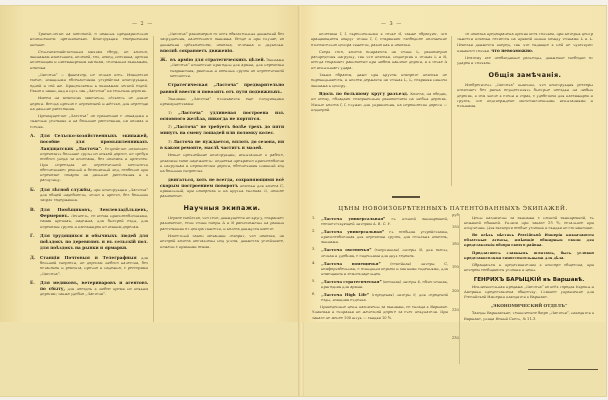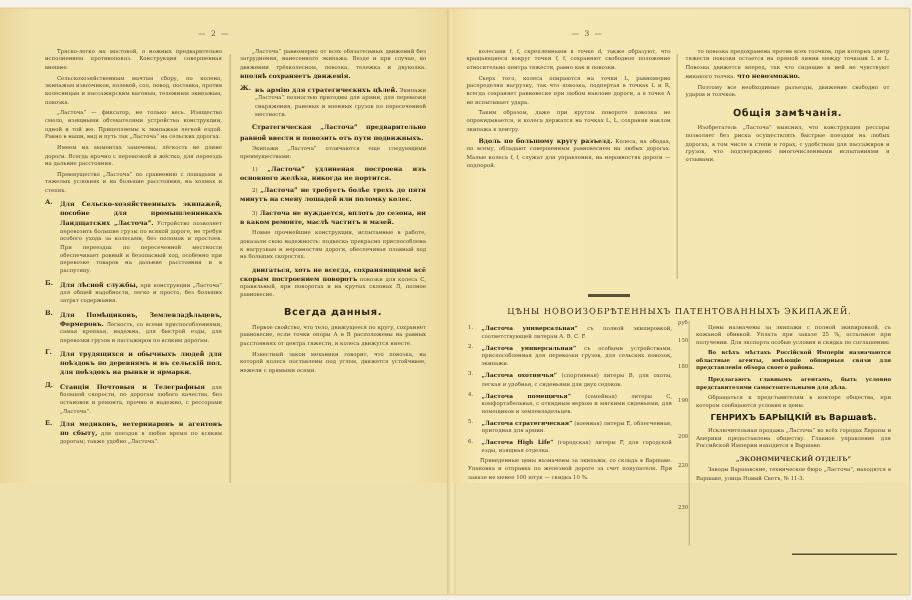--- a/index.html
+++ b/index.html
@@ -80,21 +80,21 @@
         <span class="mark">Ж.</span>
         <div><span class="b">въ армію для стратегическихъ цѣлей.</span> <span>Экипажи „Ласточа“ полностью пригодны для армии, для перевозки снаряжения, раненых и военных грузов по пересеченной местности.</span></div>
       </div>
       <p><span class="b">Стратегическая „Ласточа“</span> <span class="b">предварительно равной ввести и повозить отъ пути подвижныхъ.</span></p>
       <p>Экипажи „Ласточа“ отличаются еще следующими преимуществами:</p>
       <p><span>1)</span> <span class="b">„Ласточа“ удлиненая построена изъ основного желѣза, никогда не портится.</span></p>
       <p><span>2)</span> <span class="b">„Ласточа“ не требуетъ болѣе трехъ до пяти минутъ на смену лошадей или поломку колес.</span></p>
       <p><span>3)</span> <span class="b">Ласточа не нуждается, вплоть до сезона, ни в каком ремонте, маслѣ частитъ и мазей.</span></p>
       <p>Новые прочнейшие конструкции, испытанные в работе, доказали свою надежность: подвеска прекрасно приспособлена к нагрузкам и неровностям дороги, обеспечивая плавный ход на больших скоростях.</p>
       <p><span class="b">двигаться, хоть не всегда, сохраняющими всё скорым построением поворотъ</span> <span>повозки для колеса С, правильный, при поворотах и на крутых склонах Л, полное равновесие.</span></p>
-      <h3>Всегда данныя.</h3>
+      <h3>Научныя экипажи.</h3>
       <p>Первое свойство, что тело, движущееся по кругу, сохраняет равновесие, если точки опоры А и В расположены на равных расстояниях от центра тяжести, и колеса движутся вместе.</p>
       <p>Известный закон механики говорит, что повозка, на которой колеса поставлены под углом, движется устойчивее, нежели с прямыми осями.</p>
     </div>
   </div>
 
   <div class="gutter"></div>
 
   <div class="page right">
     <div class="pnum" style="left:80px;">— 3 —</div>
 

